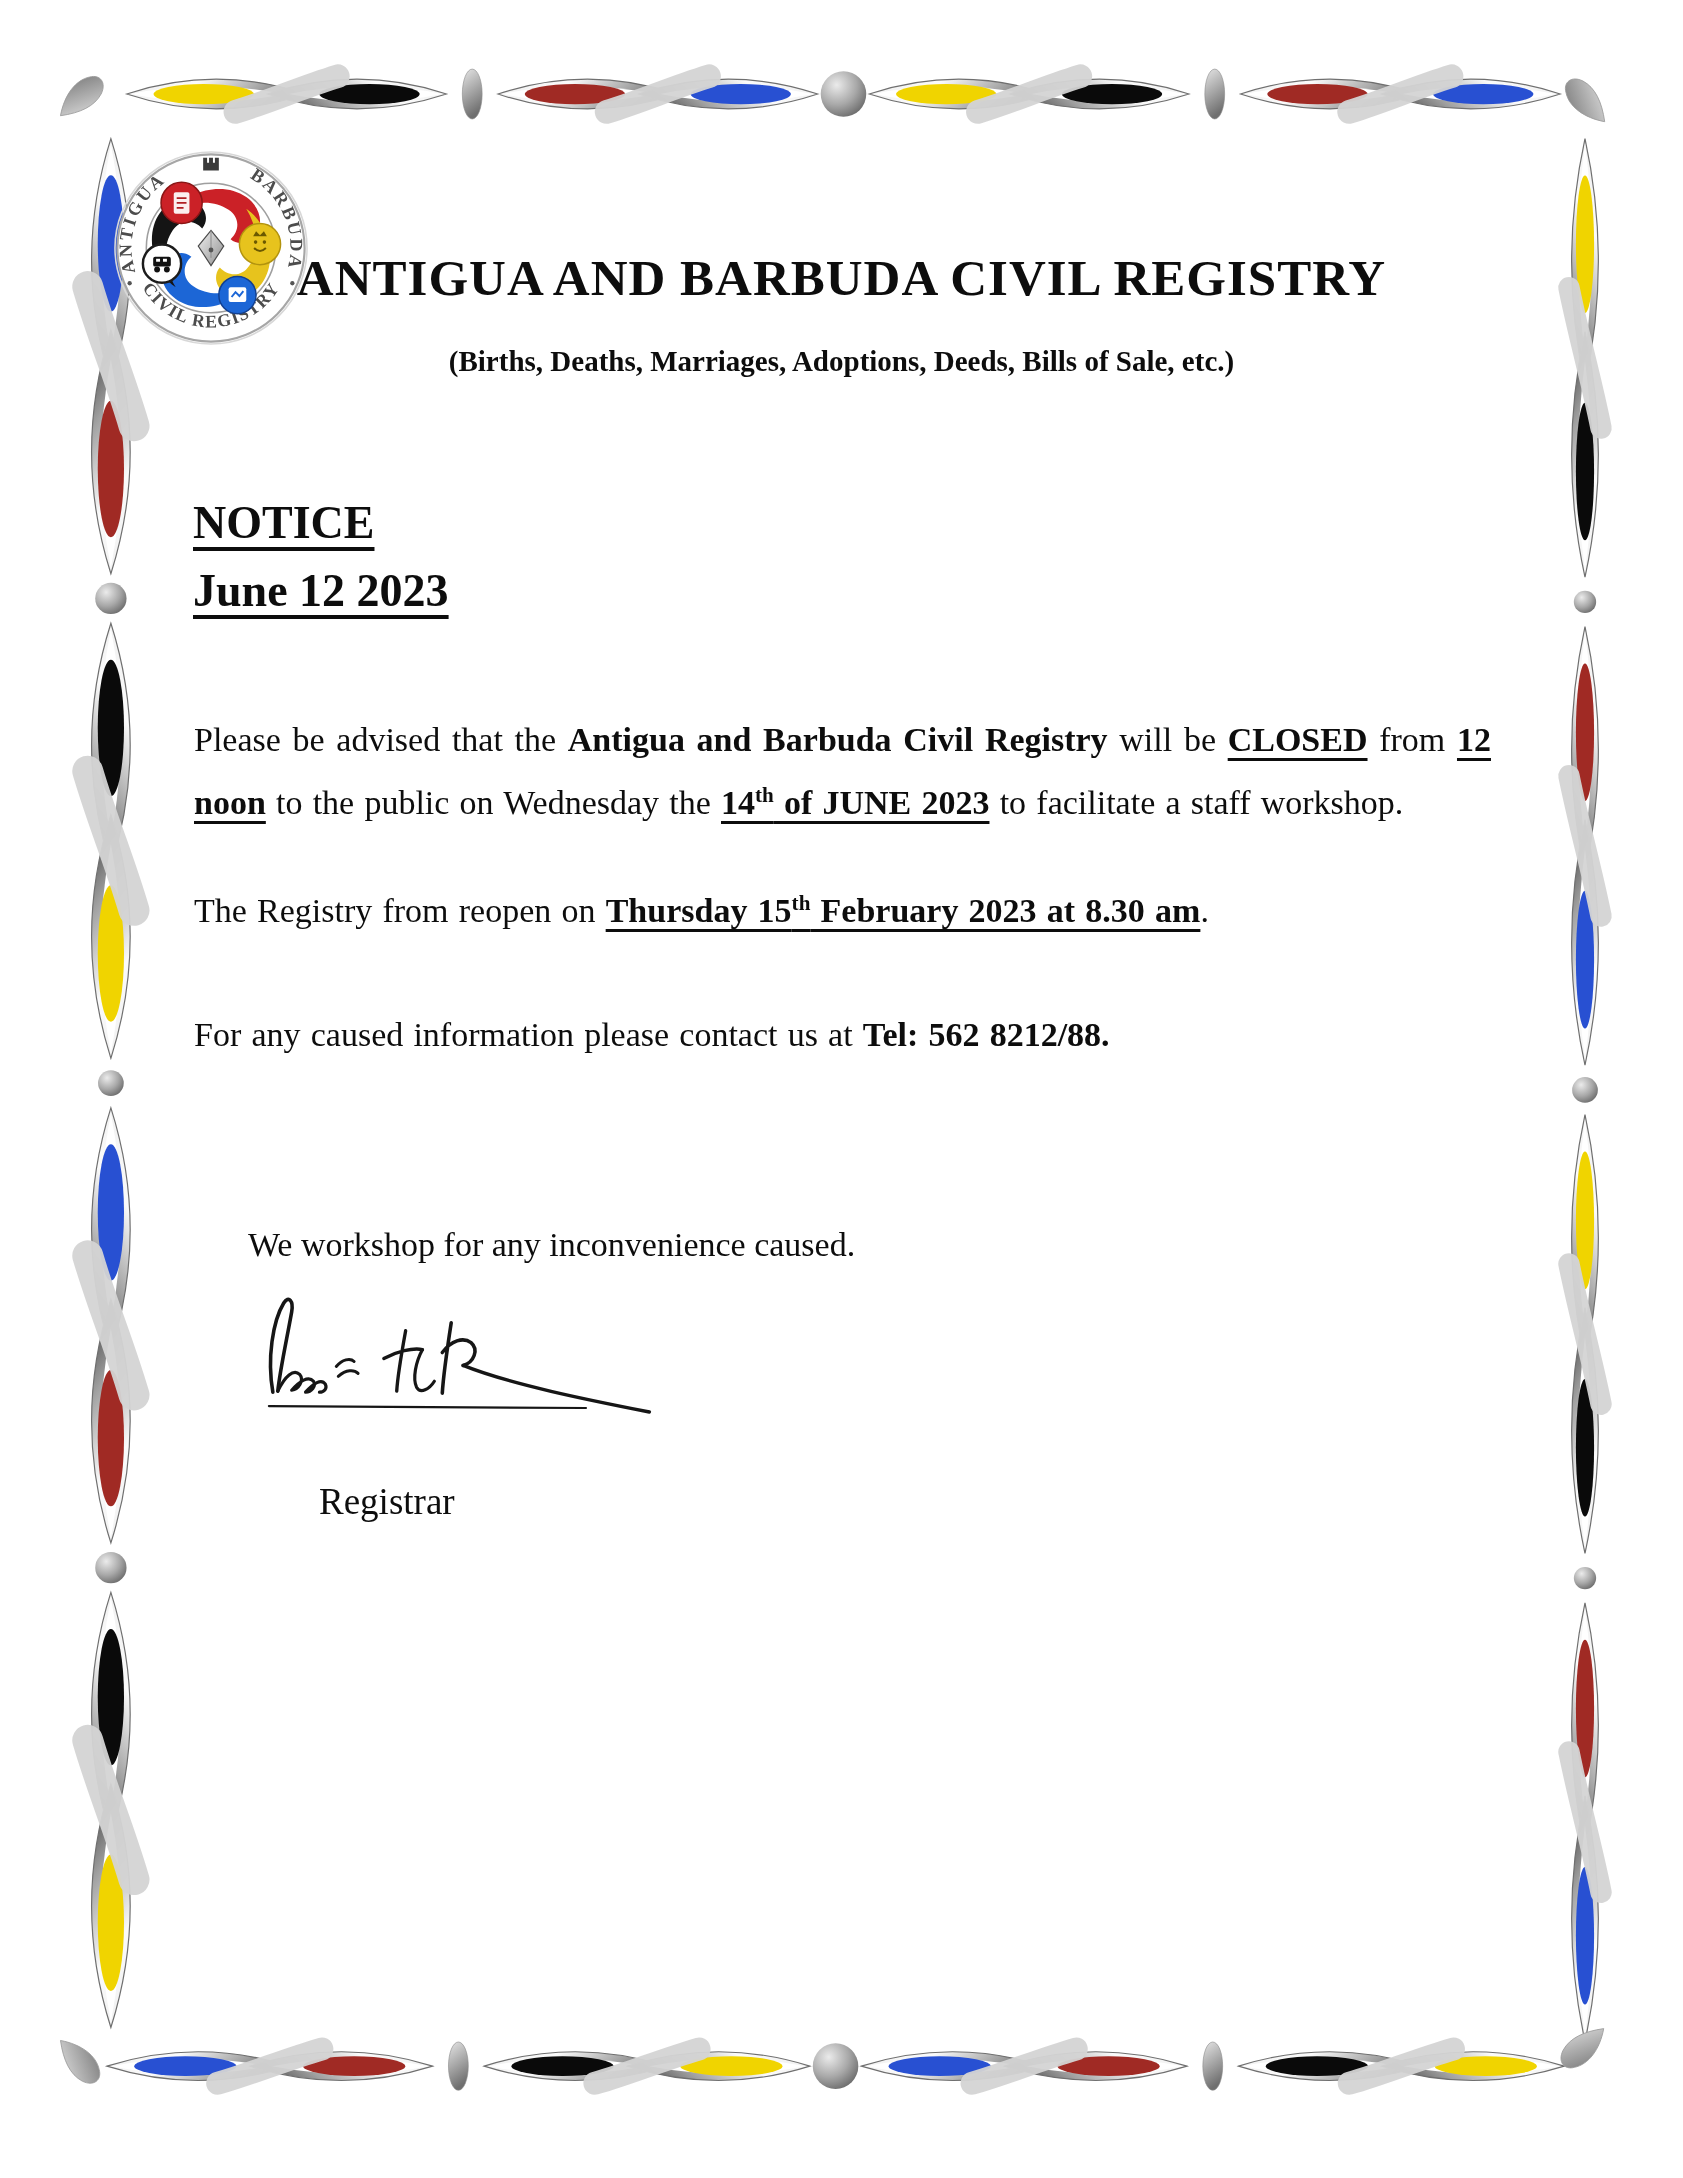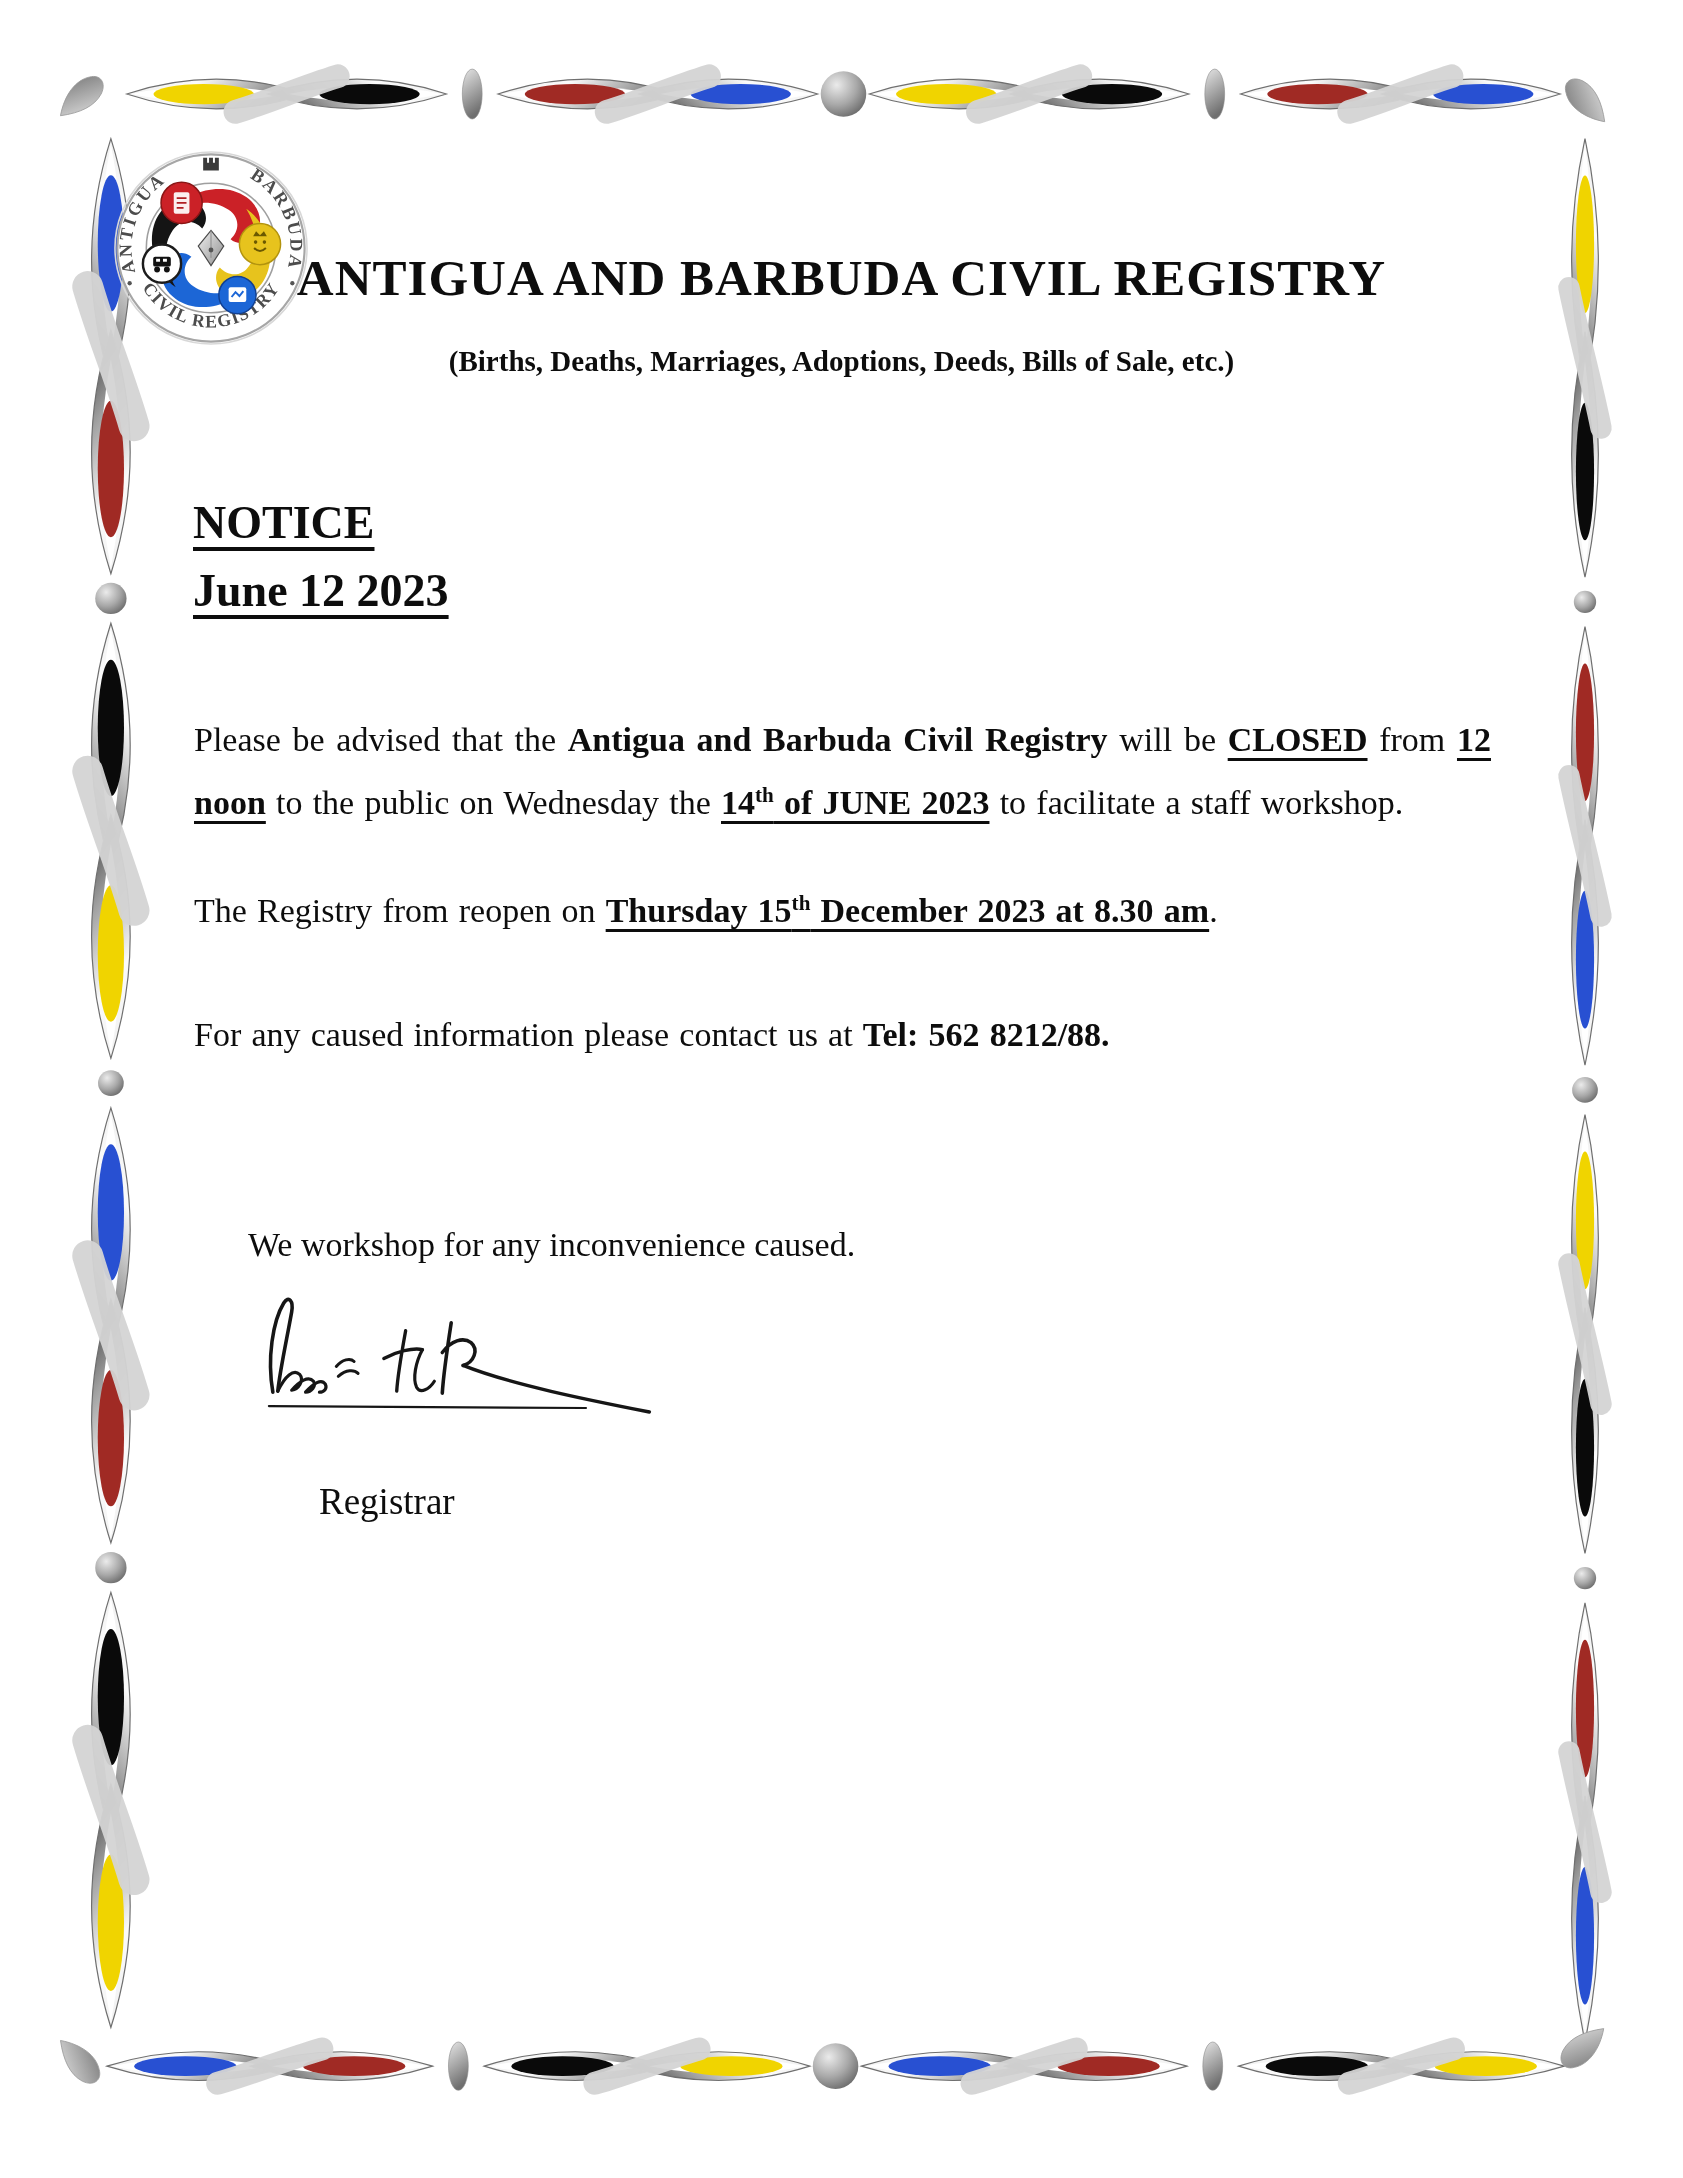--- a/index.html
+++ b/index.html
@@ -362,21 +362,21 @@
 
   <div class="notice-heading">
     <span class="hu">NOTICE</span>
   </div>
   <div class="notice-date">
     <span class="hu">June 12 2023</span>
   </div>
 
   <div id="paragraphs">
       <div class="para justify"><span>Please be advised that the </span><span class="b">Antigua and Barbuda Civil Registry</span><span> will be </span><span class="u"><span class="b">CLOSED</span></span><span> from </span><span class="u"><span class="b">12 noon</span></span><span> to the public on Wednesday the </span><span class="u"><span class="b">14</span><sup class="b">th</sup><span class="b"> of JUNE 2023</span></span><span> to facilitate a staff workshop.</span></div>
-      <div class="para"><span>The Registry from reopen on </span><span class="u"><span class="b">Thursday 15</span><sup class="b">th</sup><span class="b"> December 2023 at 8.30 am</span></span><span>.</span></div>
+      <div class="para"><span>The Registry from reopen on </span><span class="u"><span class="b">Thursday 15</span><sup class="b">th</sup><span class="b"> February 2023 at 8.30 am</span></span><span>.</span></div>
       <div class="para"><span>For any caused information please contact us at </span><span class="b">Tel: 562 8212/88.</span></div>
     </div>
 
   <div class="apology">We workshop for any inconvenience caused.</div>
 
   <svg class="signature" viewBox="0 0 440 124">
     <g stroke="#161616" fill="none" stroke-linecap="round" stroke-linejoin="round">
       <path stroke-width="3.6" d="M16 98 C 10 64 16 26 27 8 C 32 0 37 6 35 17 C 30 45 23 77 21 97"></path>
       <path stroke-width="3.2" d="M21 97 C 28 82 37 74 43 80 C 48 86 42 95 35 96 C 43 87 52 81 57 87 C 60 92 55 98 49 98 C 57 89 65 84 69 90 C 71 94 68 98 63 98"></path>
       <path stroke-width="3" d="M80 72 C 86 65 94 63 98 67 M82 82 C 90 75 98 75 102 79"></path>

